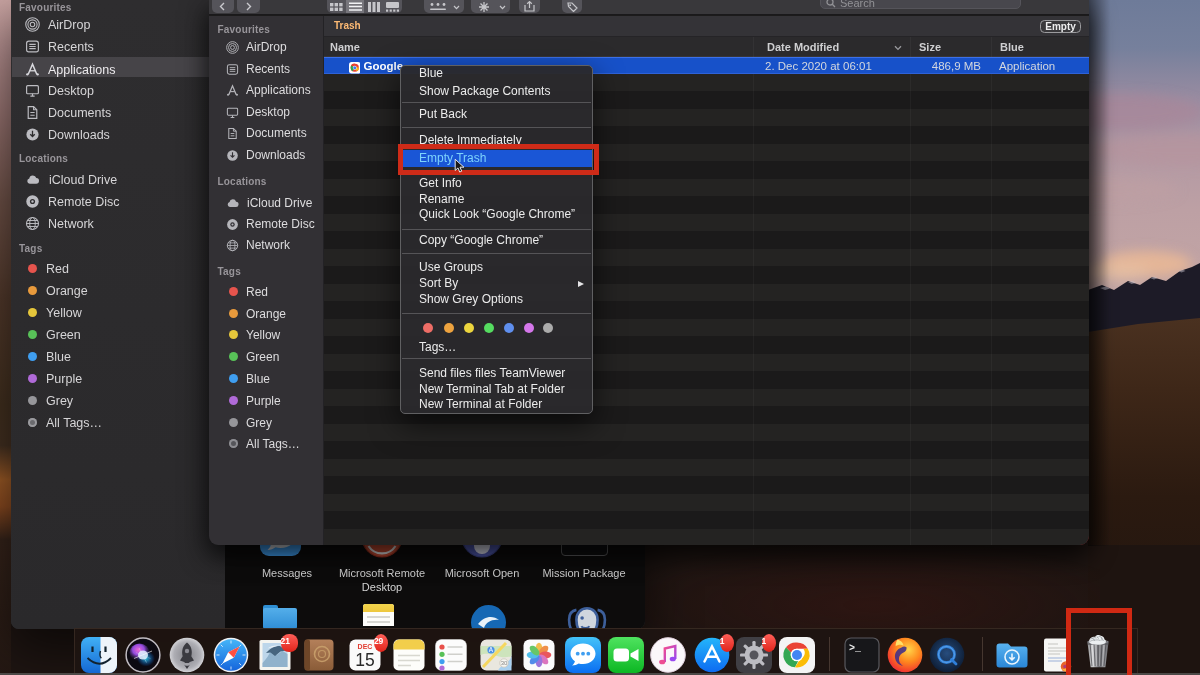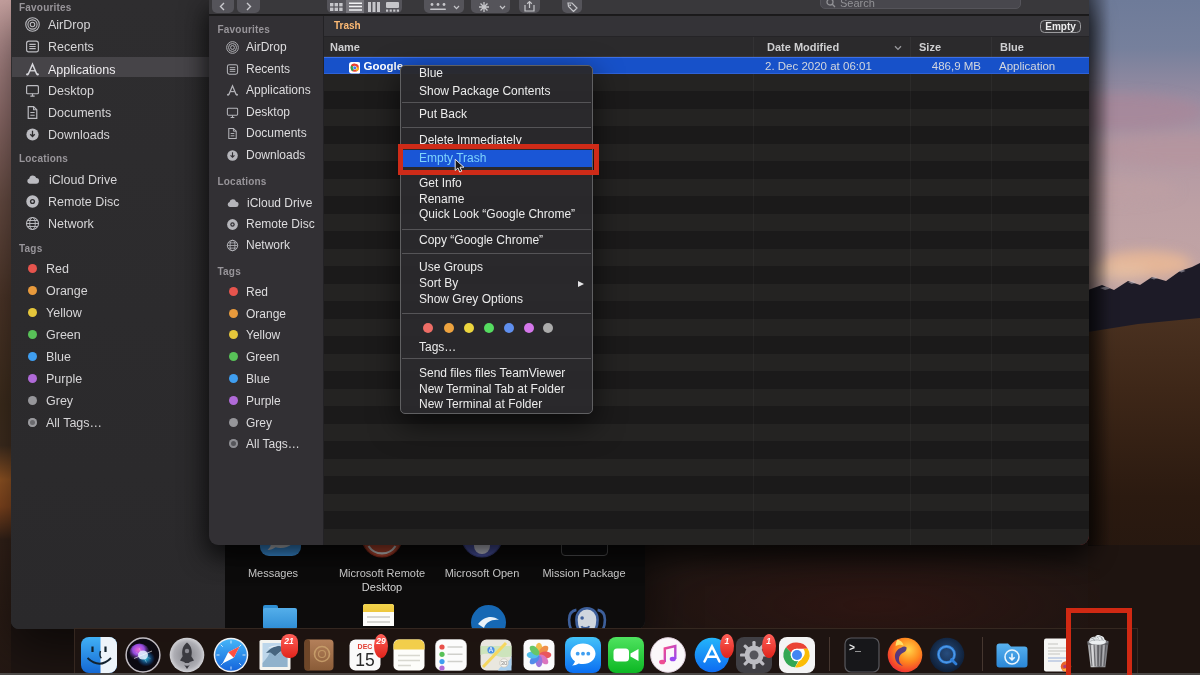--- a/index.html
+++ b/index.html
@@ -43,21 +43,21 @@
 .msep{left:1px;width:189px;height:1px;background:#555457;}
 #methl{left:0px;top:84px;width:191px;height:16.5px;background:#1a56d6;}
 
 #red1{left:398px;top:143.5px;width:201px;height:31px;border:5px solid #ce2b18;z-index:60;}
 #red2{left:1066px;top:608px;width:66px;height:76px;border:5px solid #d02913;z-index:60;}
 #cursor{left:452px;top:158px;z-index:70;}
 
 #dock{left:74px;top:628px;width:1064px;height:47px;background:rgba(30,20,17,.93);border:1px solid rgba(110,85,70,.3);border-bottom:none;}
 .dicon{top:8px;width:36px;height:36px;}
 .dsep{top:8px;width:1px;height:34px;background:rgba(190,160,140,.25);}
-.badge{width:14px;height:24px;border-radius:50%;background:linear-gradient(#ff5f58,#e0241b);color:#fff;font-size:8.5px;font-weight:bold;text-align:center;line-height:14px;z-index:5;font-style:italic;}
+.badge{width:14px;height:18px;border-radius:50%;background:linear-gradient(#ff5f58,#e0241b);color:#fff;font-size:8.5px;font-weight:bold;text-align:left;line-height:14px;z-index:5;}
 #bstrip{left:0;top:673px;width:1200px;height:2px;background:#4c4947;z-index:55;}
 </style>
 </head>
 <body>
 <div id="screen">
 <div id="wallR">
       <svg width="112" height="675" viewBox="0 0 112 675">
 <defs>
 <linearGradient id="sky" x1="0" y1="0" x2="0" y2="1">
 <stop offset="0" stop-color="#6e7b99"></stop>
@@ -150,21 +150,21 @@
 <div class="shead" style="left:8px;top:242.5px;">Tags</div>
 <div class="bsrow" style="left:17px;top:261.5px;"><span class="tagdot" style="position:static;display:inline-block;margin-right:9px;background:#e6544d;"></span>Red</div>
 <div class="bsrow" style="left:17px;top:283.5px;"><span class="tagdot" style="position:static;display:inline-block;margin-right:9px;background:#e89a3c;"></span>Orange</div>
 <div class="bsrow" style="left:17px;top:305.5px;"><span class="tagdot" style="position:static;display:inline-block;margin-right:9px;background:#e5c63b;"></span>Yellow</div>
 <div class="bsrow" style="left:17px;top:327.5px;"><span class="tagdot" style="position:static;display:inline-block;margin-right:9px;background:#58c158;"></span>Green</div>
 <div class="bsrow" style="left:17px;top:349.5px;"><span class="tagdot" style="position:static;display:inline-block;margin-right:9px;background:#3f9ef0;"></span>Blue</div>
 <div class="bsrow" style="left:17px;top:371.5px;"><span class="tagdot" style="position:static;display:inline-block;margin-right:9px;background:#b06ad8;"></span>Purple</div>
 <div class="bsrow" style="left:17px;top:393.5px;"><span class="tagdot" style="position:static;display:inline-block;margin-right:9px;background:#96969a;"></span>Grey</div>
 <div class="bsrow" style="left:17px;top:415.5px;"><span class="tagdot" style="position:static;display:inline-block;margin-right:9px;background:#6a6a6e;box-shadow:inset 0 0 0 2px #9a9a9e;"></span>All Tags…</div>
 
-<div class="ilabel" style="left:262px;top:566.5px;">Messages</div>
+<div class="ilabel" style="left:276px;top:566.5px;">Messages</div>
 <div class="ilabel" style="left:371px;top:566.5px;">Microsoft Remote</div>
 <div class="ilabel" style="left:371px;top:580.5px;">Desktop</div>
 <div class="ilabel" style="left:471px;top:566.5px;">Microsoft Open</div>
 <div class="ilabel" style="left:573px;top:566.5px;">Mission Package</div>
 <div id="bgicons">
 <svg style="left:248px;top:514px;" width="43" height="43" viewBox="0 0 43 43">
           <rect x="1" y="1" width="41" height="41" rx="9" fill="#3f9ced"></rect>
           <path d="M21.5 7c9 0 16 6 16 13.5 0 7.5-7 13.5-16 13.5-1.7 0-3.4-.2-4.9-.7-2.1 1.6-5.1 2.6-8.1 2.6 2.1-1.7 3.2-3.5 3.4-5.3-3.9-2.5-6.4-6.2-6.4-10.1C5.5 13 12.5 7 21.5 7z" fill="#dcdfe4"></path>
         </svg>
 <svg style="left:350px;top:516px;" width="42" height="42" viewBox="0 0 42 42">

